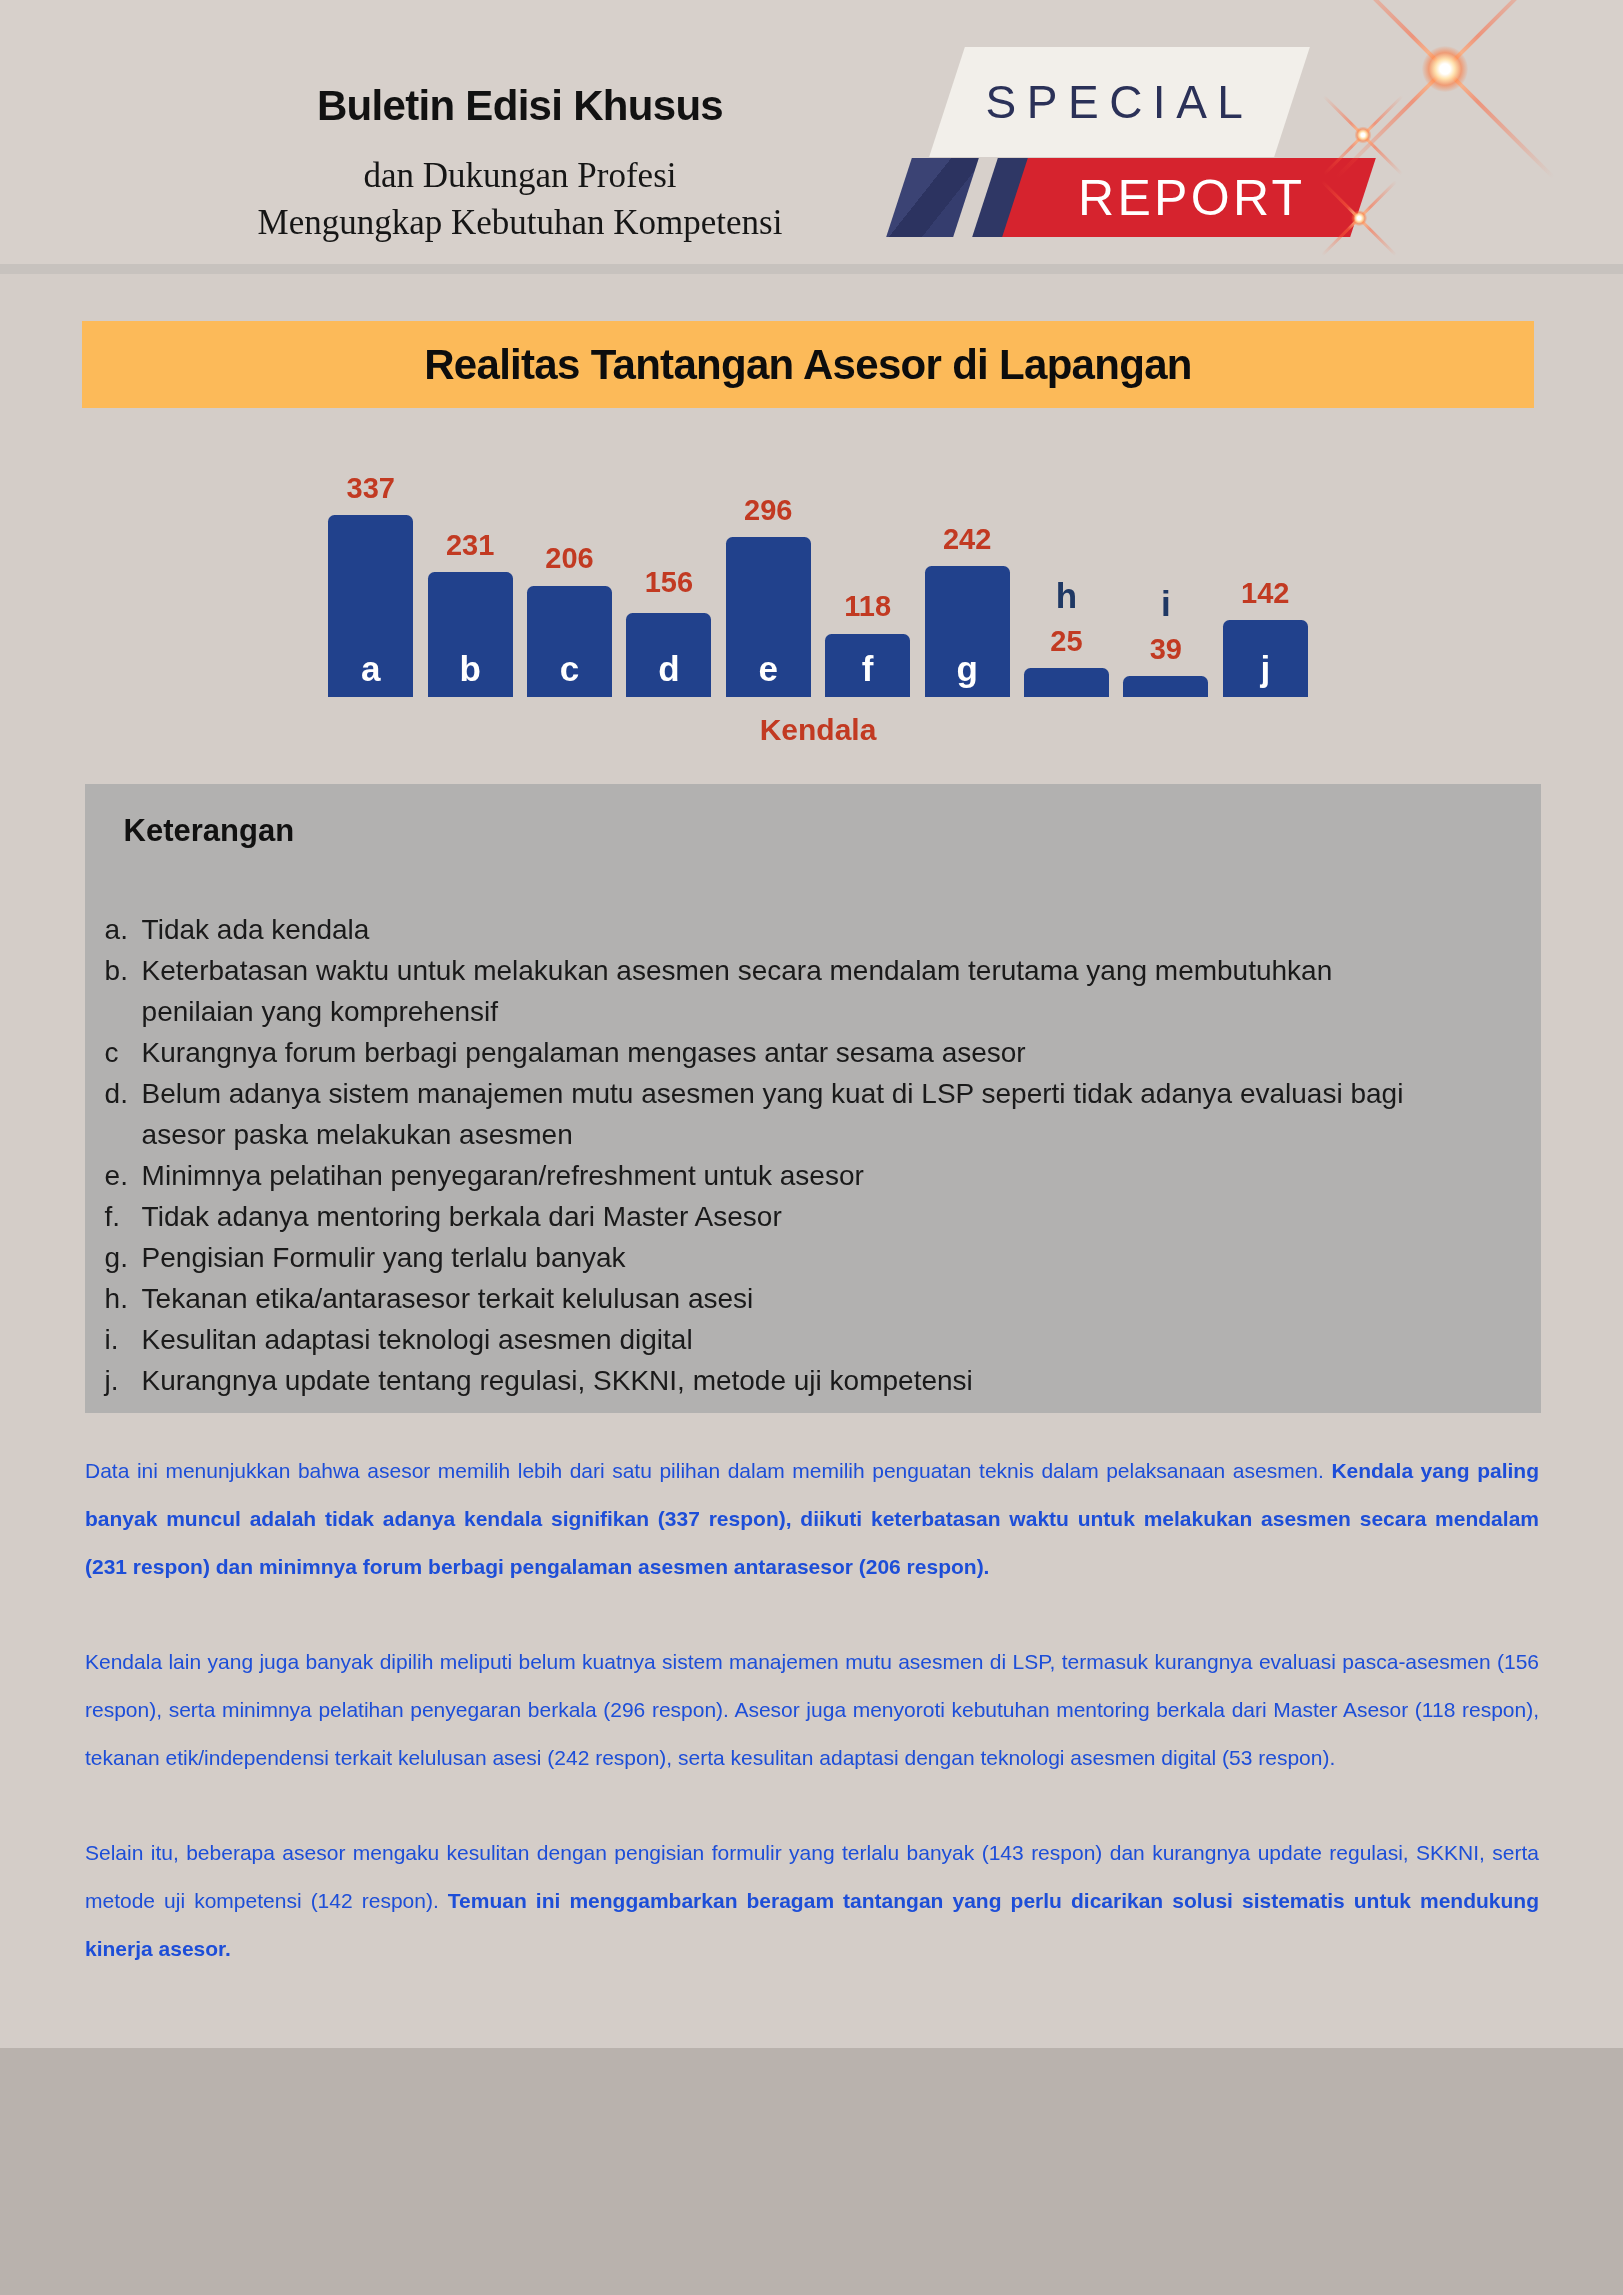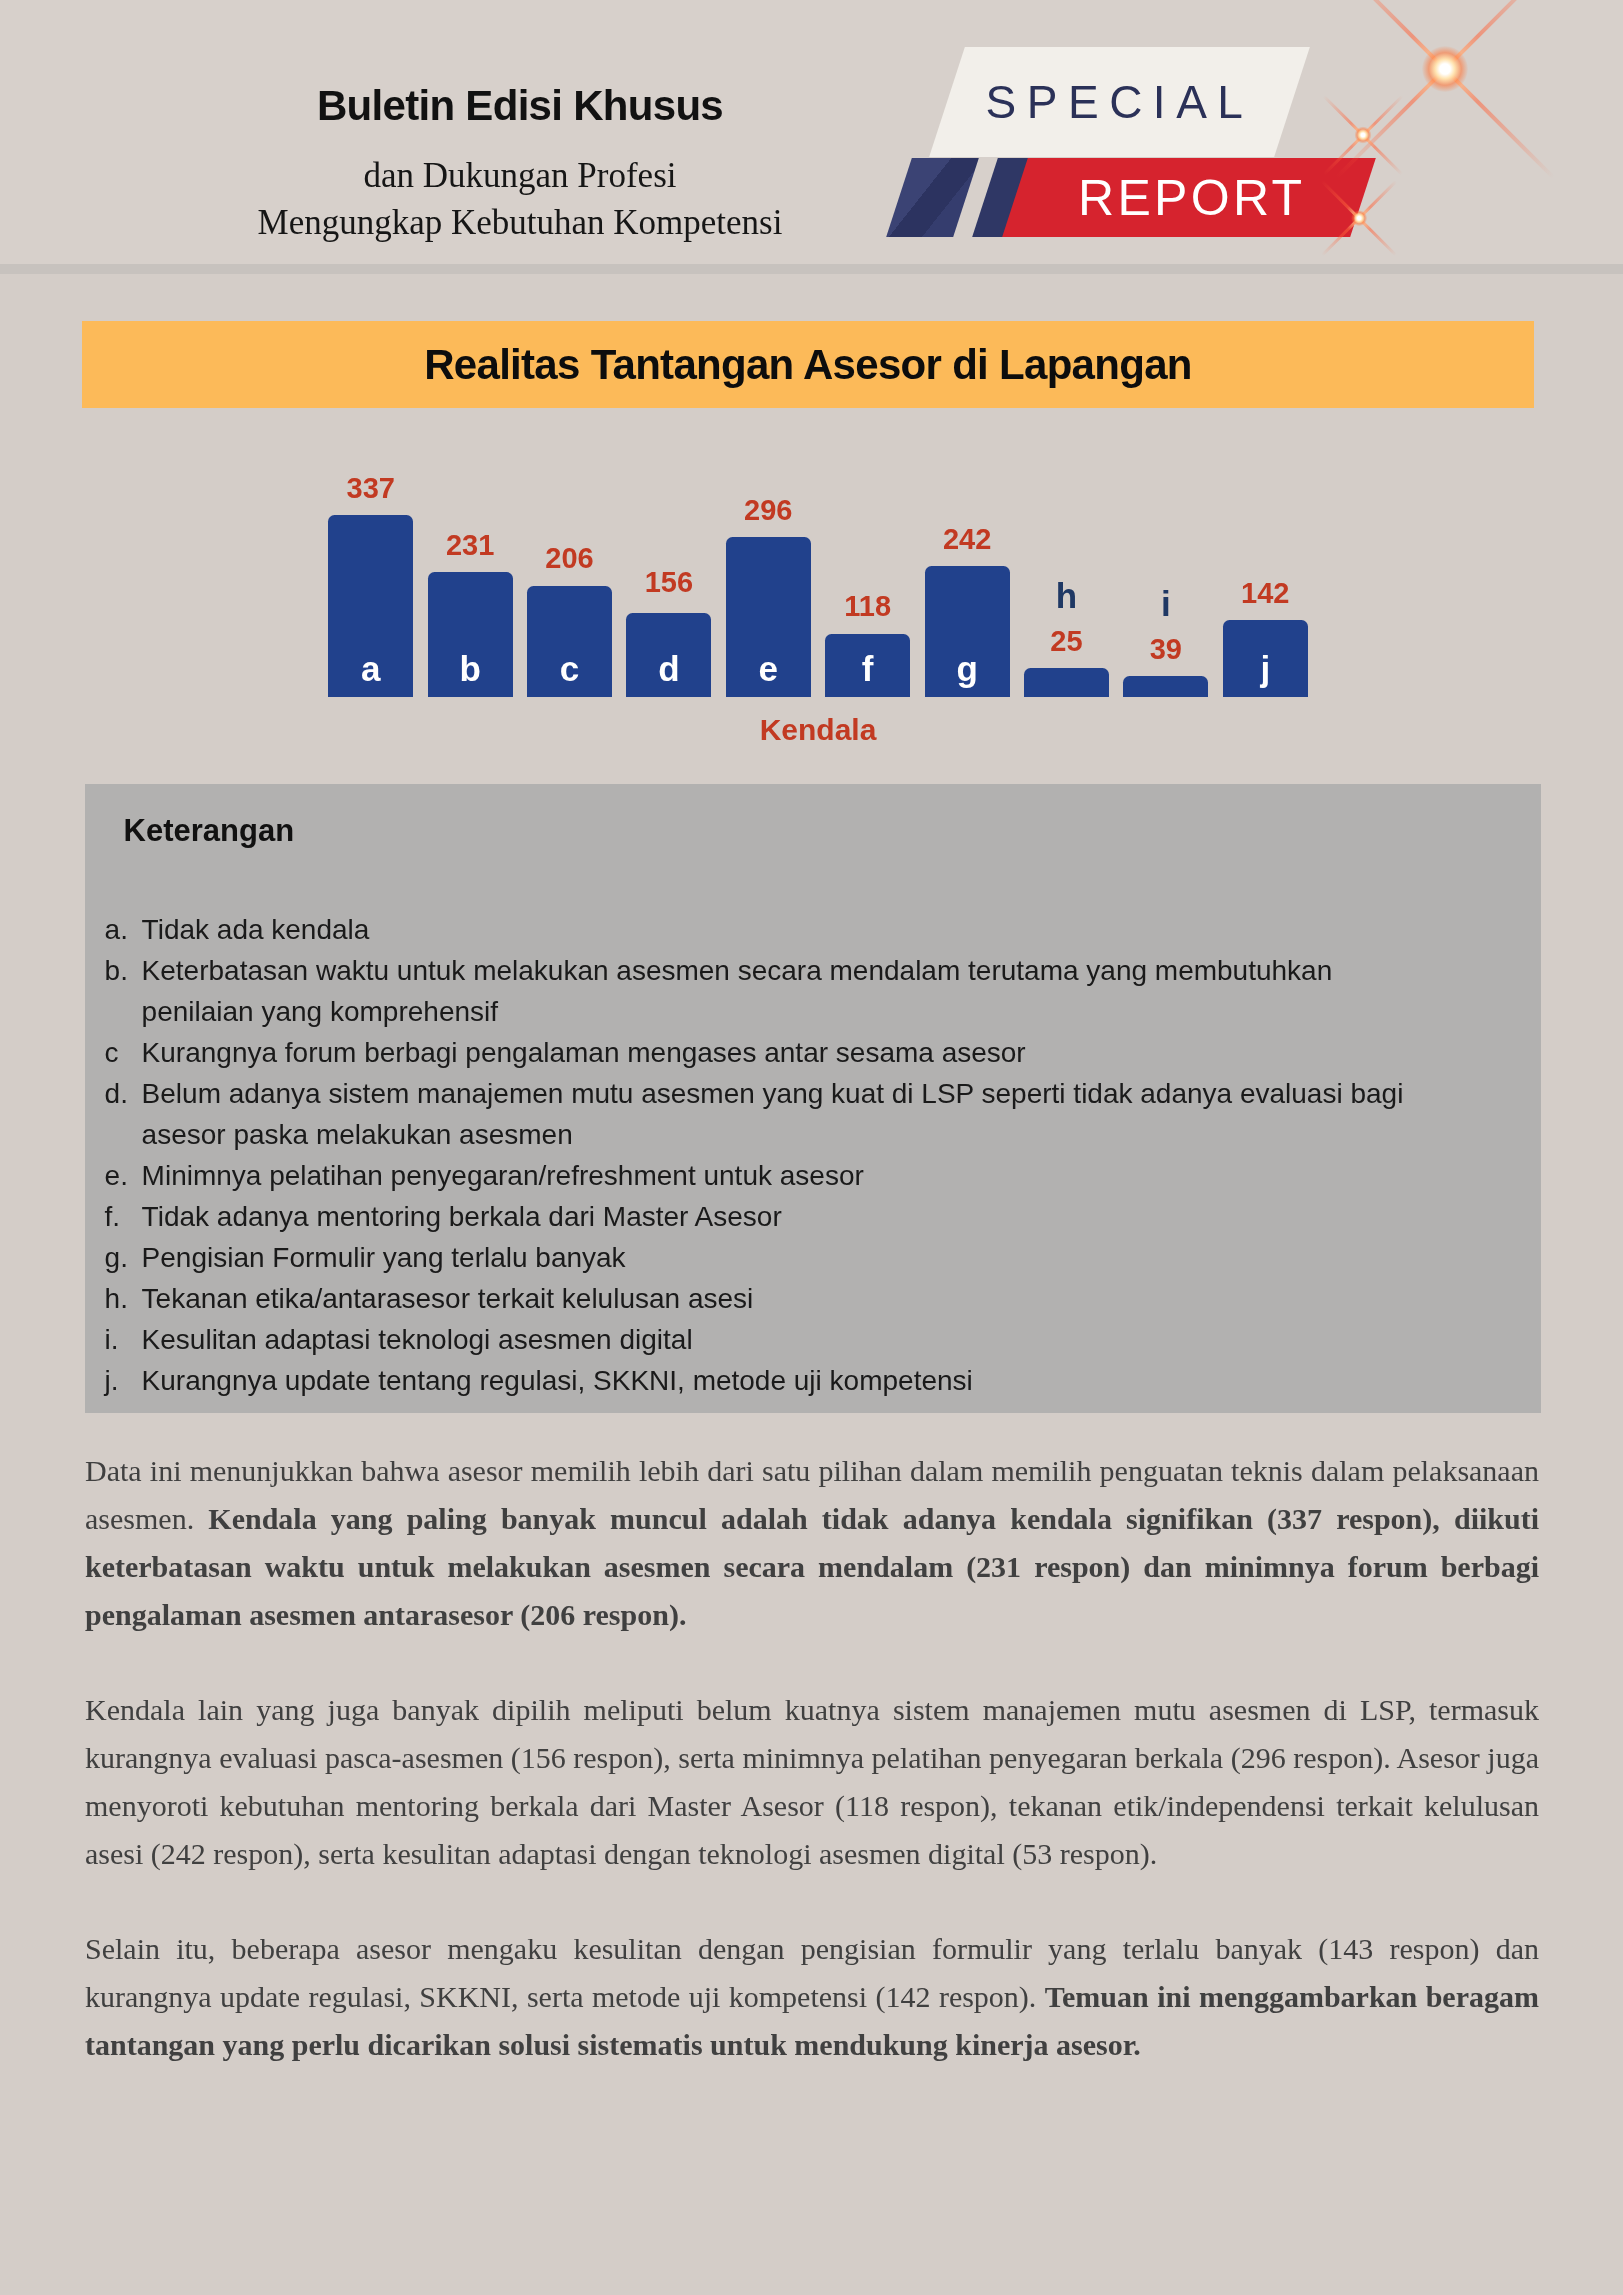--- a/index.html
+++ b/index.html
@@ -1,18 +1,18 @@
 <!DOCTYPE html>
 <html style="font-size:10.5px"><head>
 <meta charset="utf-8">
 <style>
   * { margin:0; padding:0; box-sizing:border-box; }
   html,body { background:#b9b2ad; }
   .page {
-    position:relative; width:1623px; height:2295px;
+    position:relative; width:1623px; height:2048px;
     background:#D4CDC8; overflow:hidden;
     font-family:"Liberation Sans", sans-serif;
   }
   
   .top-band { position:absolute; left:0; top:0; width:1623px; height:264px; background:#D7D0CB; }
   .divider  { position:absolute; left:0; top:264px; width:1623px; height:9.8px; background:var(--divider,#C7C2BE); }
 
   .header-text { position:absolute; left:62px; top:82px; width:916px; text-align:center; }
   .header-text h1 {
     font-size:42px; font-weight:bold; color:#121212; letter-spacing:-0.7px;
@@ -77,22 +77,22 @@
   .legend { position:absolute; left:85px; top:784px; width:1456px; height:629px;
     background:var(--legend-bg,#B2B1B0); padding:29px 23.6px 0 19.6px; }
   .legend h2 { font-size:31px; font-weight:bold; color:#111111; margin-left:19px; }
   .legend-list { margin-top:60px; }
   .legend-row { display:flex; font-size:28px; line-height:41px; color:#1A1A1A; }
   .legend-row .lab { width:37px; flex:0 0 37px; }
   .legend-row .txt { flex:1; padding-right:79px; }
 
   
   .content { position:absolute; left:85px; top:1447px; width:1454px; }
-  .content p { font-family:Liberation Serif, serif; font-size:30px; line-height:48px;
-    color:#404040; text-align:justify; margin-bottom:47px; }
+  .content p { font-family:Liberation Sans, sans-serif; font-size:21px; line-height:48px;
+    color:#1d4ed8; text-align:justify; margin-bottom:47px; }
   .content p .b { font-weight:bold; }
 </style>
 </head>
 <body>
 
 <div class="page" style="--divider: #C7C2BE; --banner: #FCBA59; --bar-color: #21418C; --value-color: #C23A22; --letter-out: #1F3864; --legend-bg: #B2B1B0; --logo-red: #D6232E; --logo-navy: #2B3158; background: rgb(212, 205, 200);">
 
   <div class="top-band"></div>
   <div class="divider"></div>
 

